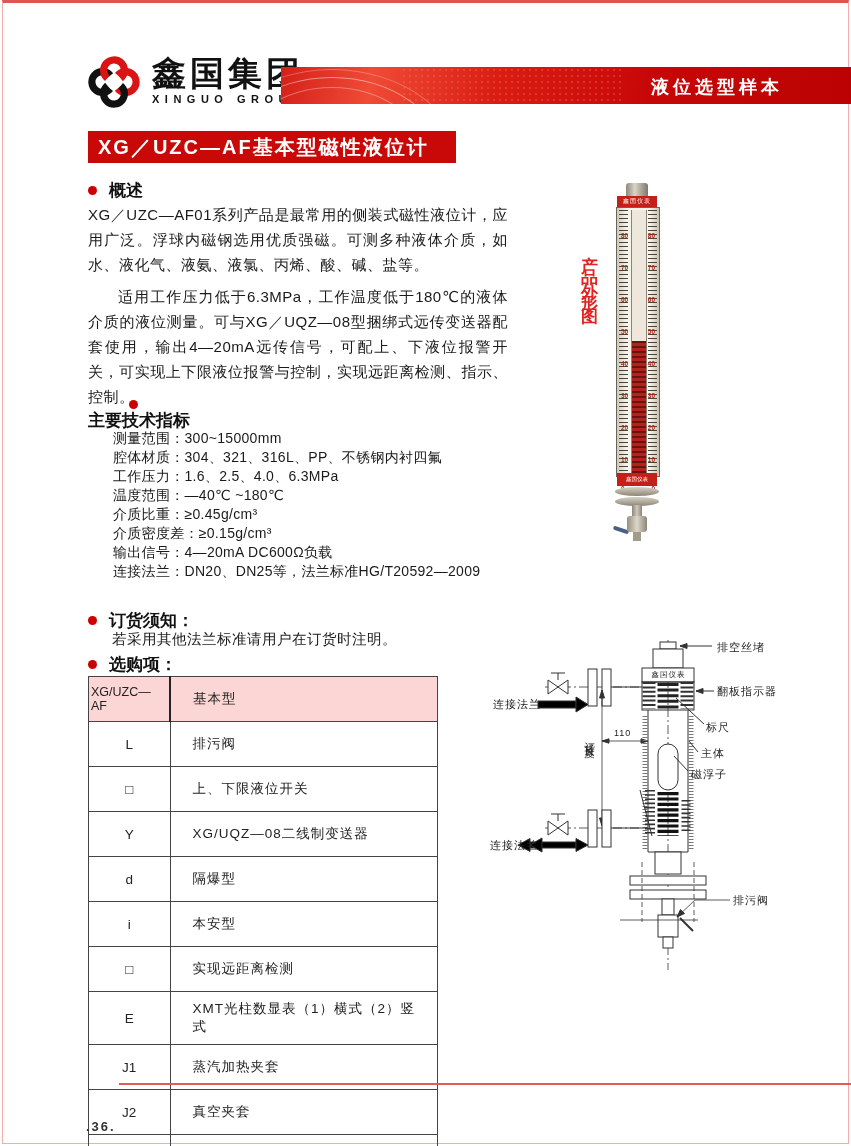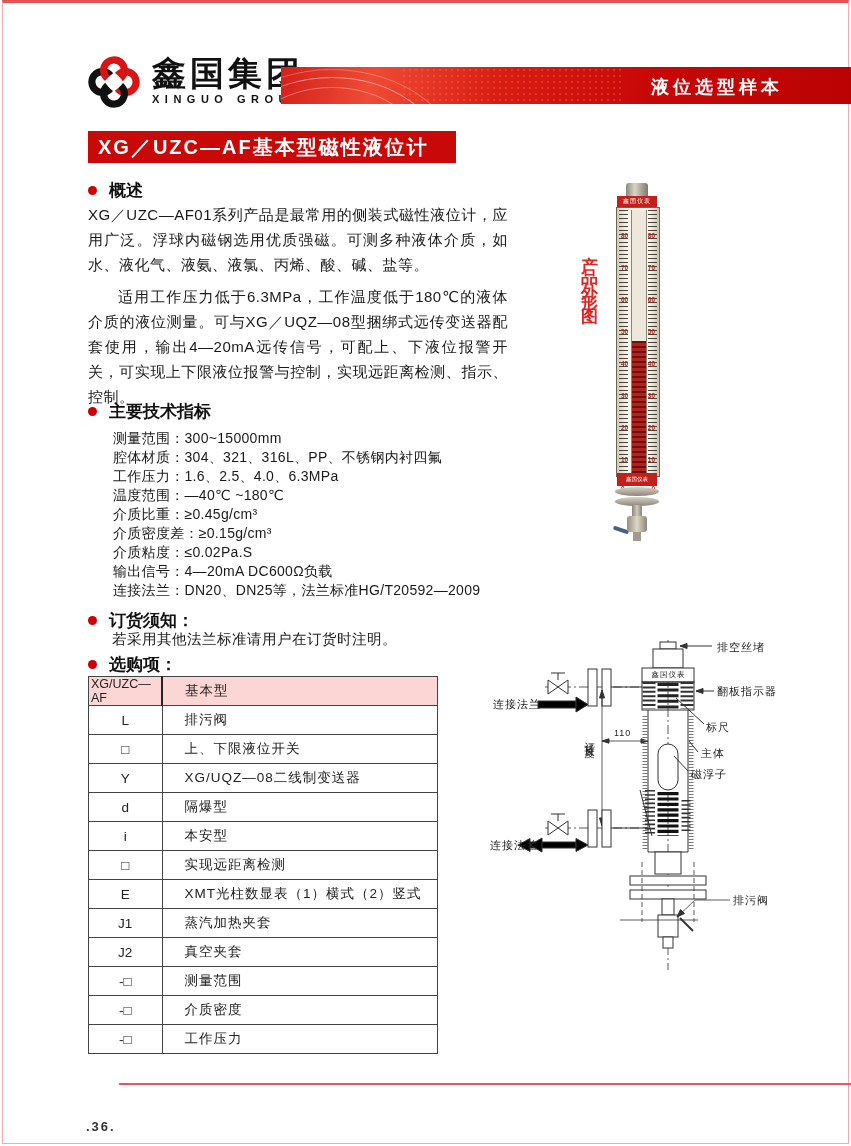--- a/index.html
+++ b/index.html
@@ -30,21 +30,21 @@
   .sec-head{position:absolute;left:88px;display:flex;align-items:center;font-size:17px;font-weight:bold;color:#111;}
   .bullet{width:9px;height:9px;border-radius:50%;background:#cc0000;margin-right:12px;flex:0 0 auto;}
   .para{position:absolute;left:88px;width:420px;font-size:15px;line-height:25px;text-align:justify;color:#1a1a1a;letter-spacing:0.5px;}
   .indent{text-indent:2em;}
   .spec-list{position:absolute;left:113px;top:429px;width:400px;font-size:14px;line-height:19px;color:#1a1a1a;}
   .spec-list div{white-space:nowrap;letter-spacing:0.3px;}
   .note{position:absolute;left:112px;top:630px;font-size:14.5px;color:#1a1a1a;letter-spacing:0.5px;}
 
   
   .opt-table{position:absolute;left:88px;top:676px;width:350px;border-collapse:collapse;table-layout:fixed;}
-  .opt-table td{border:1px solid #444;height:28px;font-size:13.5px;color:#222;padding:0;}
+  .opt-table td{border:1px solid #444;height:28px;font-size:13.5px;color:#222;padding:8px;}
   .opt-table td.code{width:70px;text-align:center;}
   .opt-table td.desc{padding-left:22px;letter-spacing:1px;}
   .opt-table tr.hdr td{background:#fbd6d4;}
   .opt-table tr.hdr td.code{font-size:12.5px;text-align:left;padding-left:2px;letter-spacing:0;border-right:2px solid #222;}
 
   
   .vlabel{position:absolute;color:#e02424;font-weight:bold;writing-mode:vertical-rl;text-orientation:upright;}
   .vlabel.photo{left:521px;top:243px;font-size:17px;letter-spacing:13px;}
   .vlabel.diagram{left:522px;top:573px;font-size:15px;letter-spacing:2px;}
 
@@ -107,32 +107,31 @@
 
   <div class="title-bar">XG／UZC—AF基本型磁性液位计</div>
 
   <div class="sec-head" style="top:179px;text-align:right;">
     <span class="bullet"></span>
     <span>概述</span>
   </div>
   <div class="para" style="top:202px;">XG／UZC—AF01系列产品是最常用的侧装式磁性液位计，应用广泛。浮球内磁钢选用优质强磁。可测多种液体介质，如水、液化气、液氨、液氯、丙烯、酸、碱、盐等。</div>
   <div class="para indent" style="top:284px;">适用工作压力低于6.3MPa，工作温度低于180℃的液体介质的液位测量。可与XG／UQZ—08型捆绑式远传变送器配套使用，输出4—20mA远传信号，可配上、下液位报警开关，可实现上下限液位报警与控制，实现远距离检测、指示、控制。</div>
 
-  <div class="sec-head" style="top:400px;">
+  <div class="sec-head" style="top:400px;flex-direction:column;">
     <span class="bullet"></span>
     <span>主要技术指标</span>
   </div>
   <div class="spec-list">
     <div>测量范围：300~15000mm</div>
     <div>腔体材质：304、321、316L、PP、不锈钢内衬四氟</div>
     <div>工作压力：1.6、2.5、4.0、6.3MPa</div>
     <div>温度范围：—40℃ ~180℃</div>
     <div>介质比重：≥0.45g/cm³</div>
     <div>介质密度差：≥0.15g/cm³</div>
-    <div>介质粘度：≤0.02Pa.S</div>
     <div>输出信号：4—20mA DC600Ω负载</div>
     <div>连接法兰：DN20、DN25等，法兰标准HG/T20592—2009</div>
   </div>
 
   <div class="sec-head" style="top:609px;">
     <span class="bullet"></span>
     <span>订货须知：</span>
   </div>
   <div class="note">若采用其他法兰标准请用户在订货时注明。</div>
 

